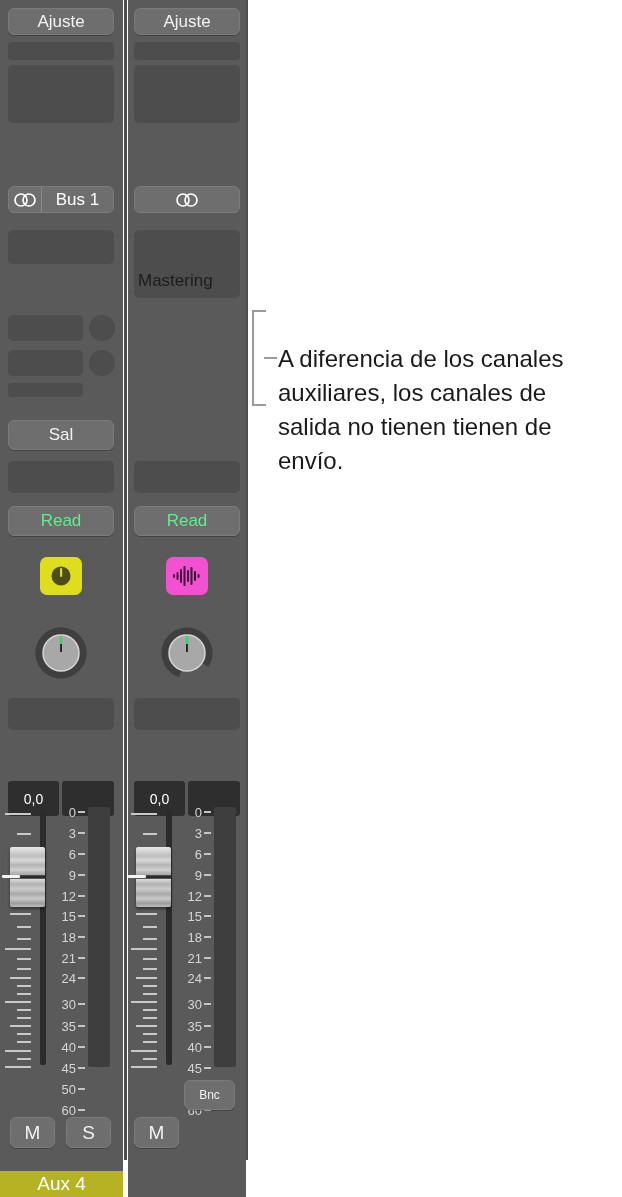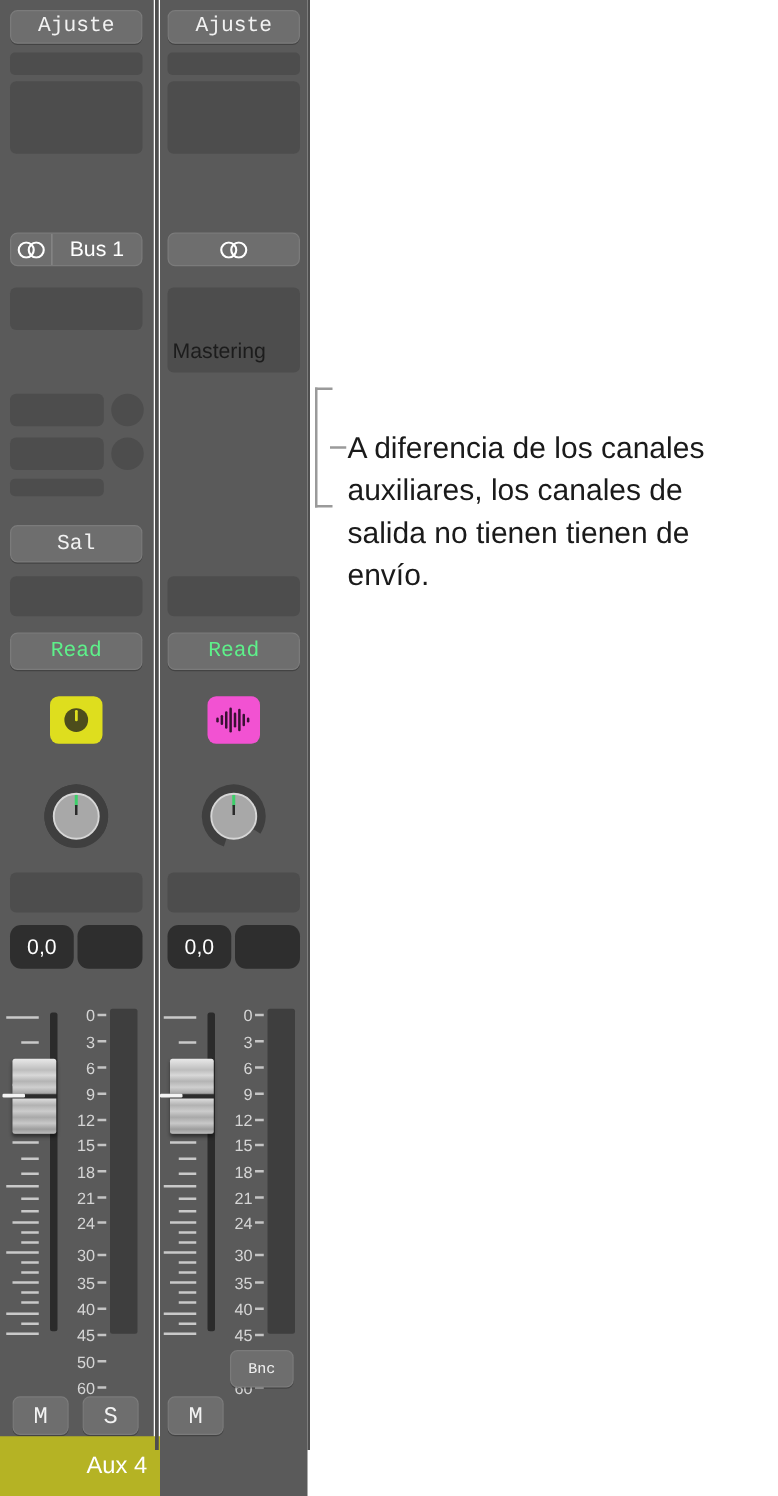--- a/index.html
+++ b/index.html
@@ -52,21 +52,20 @@
     background: #6e6e6e;
     border: 1px solid #7b7b7b;
     border-radius: 6px;
     color: #f2f2f2;
     font-size: 17px;
     display: flex;
     align-items: center;
     justify-content: center;
     box-sizing: border-box;
     box-shadow: 0 1px 0 rgba(0,0,0,0.25);
-    font-family: Liberation Mono, monospace;
   }
   .slot {
     position: absolute;
     background: #4d4d4d;
     border-radius: 5px;
     box-sizing: border-box;
   }
   .slot.thin { border-radius: 4px; }
   .knobslot {
     position: absolute;
@@ -131,27 +130,28 @@
   .panknob {
     position: absolute;
     width: 62px;
     height: 62px;
   }
 
   
   .valfield {
     position: absolute;
     background: #2e2e2e;
-    border-radius: 9px;
+    border-radius: 3px;
     color: #ffffff;
-    font-size: 17px;
+    font-size: 14px;
     display: flex;
     align-items: center;
     justify-content: center;
     box-sizing: border-box;
+    margin-top: 41px;
   }
   .valfield.blank { color: transparent; }
 
   
   .faderblock { position: absolute; }
   .fader-track {
     position: absolute;
     background: #2b2b2b;
     border-radius: 2px;
   }
@@ -218,27 +218,26 @@
     position: absolute;
     width: 51px;
     height: 30px;
     font-size: 12px;
   }
 
   
   .nameplate {
     position: absolute;
     bottom: 0;
-    height: 48px;
+    height: 26px;
     display: flex;
     align-items: center;
     justify-content: center;
     color: #ffffff;
     font-size: 19px;
-    padding-left: 32px;
   }
 
   
   #callout {
     position: absolute;
     left: 252px;
     top: 300px;
     width: 360px;
   }
   .bracket {

